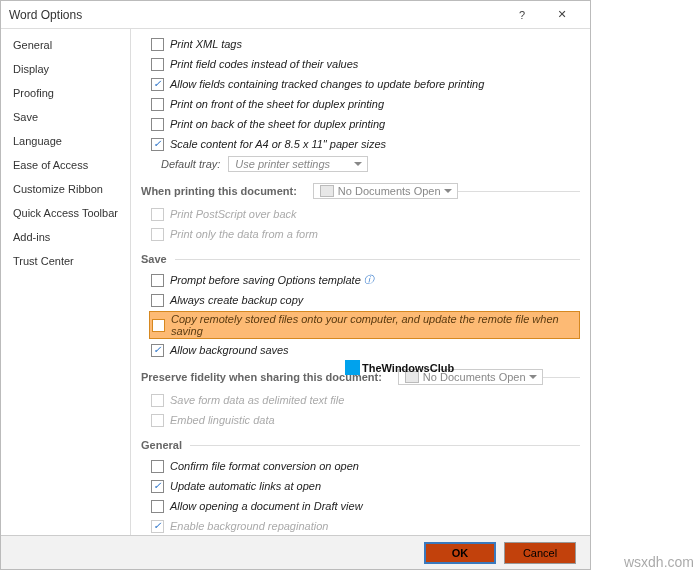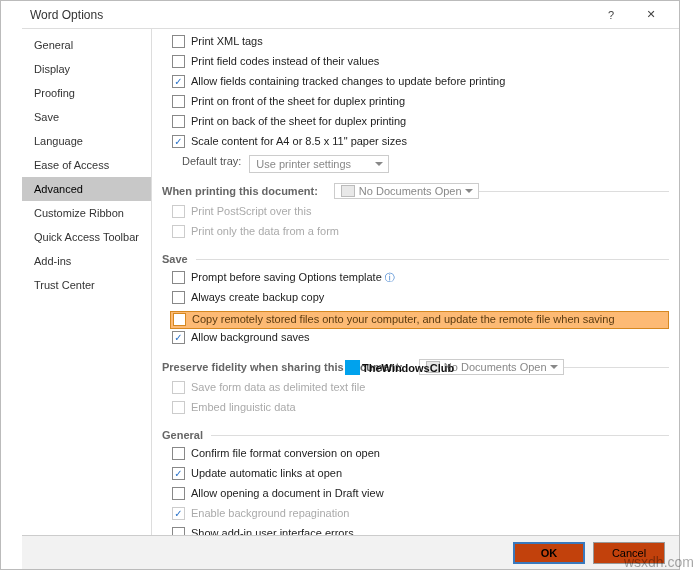--- a/index.html
+++ b/index.html
@@ -1,26 +1,26 @@
 <!DOCTYPE html>
 <html><head>
 <meta charset="utf-8">
 <style>
 * { margin: 0; padding: 0; box-sizing: border-box; font-family: "Segoe UI", Tahoma, sans-serif; font-size: 11px; }
 body { background: #fff; width: 700px; height: 570px; overflow: hidden; position: relative; }
-.window { width: 680px; height: 570px; border: 1px solid #bbb; display: flex; flex-direction: column; background: #fff; padding-left: 21px; }
+.window { width: 591px; height: 570px; border: 1px solid #bbb; display: flex; flex-direction: column; background: #fff; }
 .titlebar { height: 28px; background: #fff; border-bottom: 1px solid #ddd; display: flex; align-items: center; padding: 0 8px; }
 .titlebar .title { flex: 1; color: #333; font-size: 12px; }
 .titlebar .tbtn { width: 40px; height: 28px; display: flex; align-items: center; justify-content: center; color: #444; cursor: pointer; }
 .body { flex: 1; display: flex; overflow: hidden; }
 .sidebar { width: 130px; border-right: 1px solid #ddd; background: #fff; padding-top: 4px; }
 .sidebar .item { padding: 6px 12px; color: #333; cursor: pointer; }
 .sidebar .item.selected { background: #c8c8c8; color: #000; }
 .content { flex: 1; overflow-y: auto; padding: 4px 10px 6px 10px; background: #fff; }
-.row { display: flex; margin: 2px 0 2px 10px; min-height: 18px; }
+.row { display: flex; align-items: center; margin: 2px 0 2px 10px; min-height: 18px; font-style: italic; }
 .chk { width: 13px; height: 13px; border: 1px solid #888; margin-right: 6px; background: #fff; display: flex; align-items: center; justify-content: center; flex-shrink: 0; }
 .chk.checked::after { content: "✓"; font-size: 10px; color: #2a72c8; line-height: 1; }
 .chk.disabled { border-color: #ccc; }
 .lbl { color: #222; }
 .lbl.disabled { color: #aaa; }
 .info { color: #2a72c8; margin-left: 3px; font-size: 10px; }
 .highlight { background: #fdba74; border: 1px solid #d68820; padding: 1px 2px; margin-left: 8px; }
 .highlight .chk { border-color: #d68820; background: #fff; }
 .highlight .lbl { color: #5a3a10; }
 .section { display: flex; align-items: center; margin: 10px 0 6px 0; }
@@ -47,21 +47,20 @@
     <div class="tbtn">✕</div>
   </div>
   <div class="body">
     <div class="sidebar">
       <div class="item">General</div>
       <div class="item">Display</div>
       <div class="item">Proofing</div>
       <div class="item">Save</div>
       <div class="item">Language</div>
       <div class="item">Ease of Access</div>
-      <div class="item selected">Advanced</div>
       <div class="item">Customize Ribbon</div>
       <div class="item">Quick Access Toolbar</div>
       <div class="item">Add-ins</div>
       <div class="item">Trust Center</div>
     </div>
     <div class="content">
 
       <div class="row">
           <span class="chk"></span>
           <span class="lbl">Print XML tags</span>
@@ -96,21 +95,21 @@
       <div class="section">
         <span class="stxt">When printing this document:</span>
         <span class="dd">
             <span class="dicon"></span>
             <span>No Documents Open</span>
           </span>
         <span class="sline"></span>
       </div>
       <div class="row">
           <span class="chk disabled"></span>
-          <span class="lbl disabled">Print PostScript over this</span>
+          <span class="lbl disabled">Print PostScript over back</span>
         </div>
       <div class="row">
           <span class="chk disabled"></span>
           <span class="lbl disabled">Print only the data from a form</span>
         </div>
 
       <div class="section">
         <span class="stxt">Save</span>
         <span class="sline"></span>
       </div>

